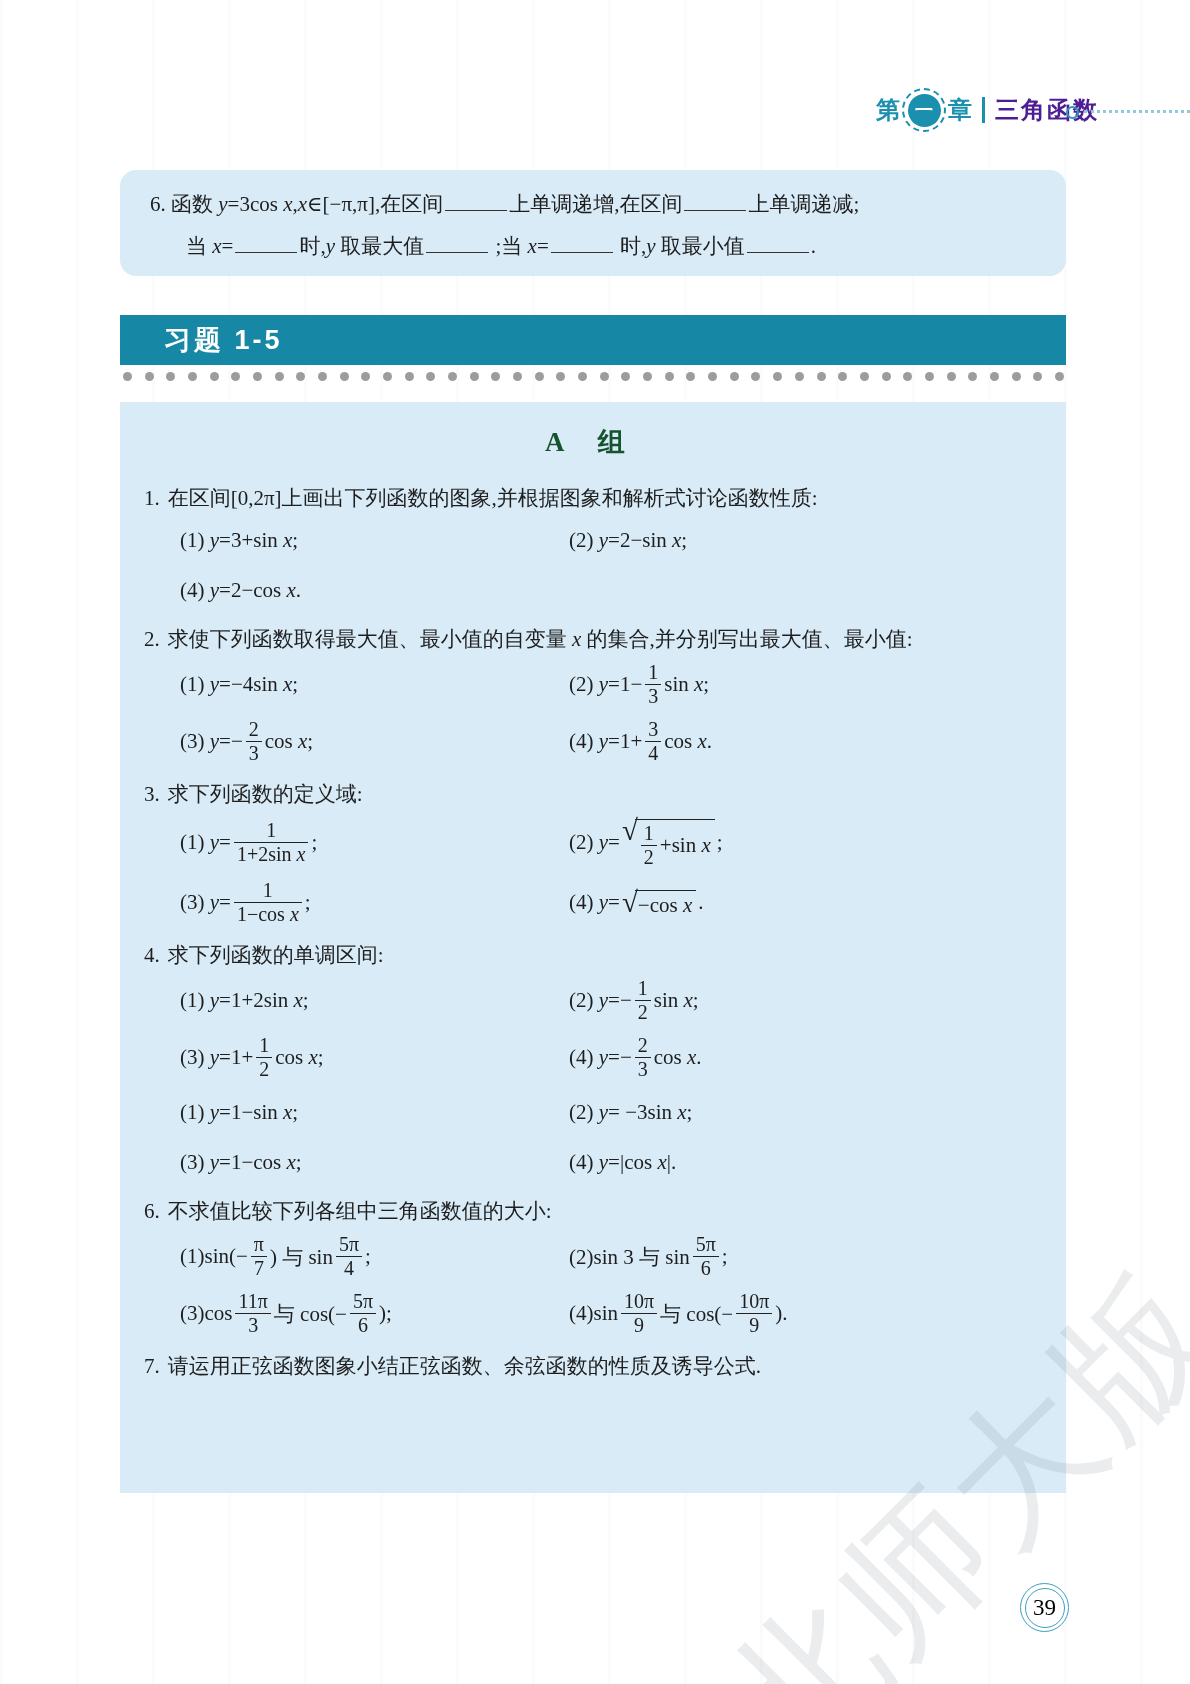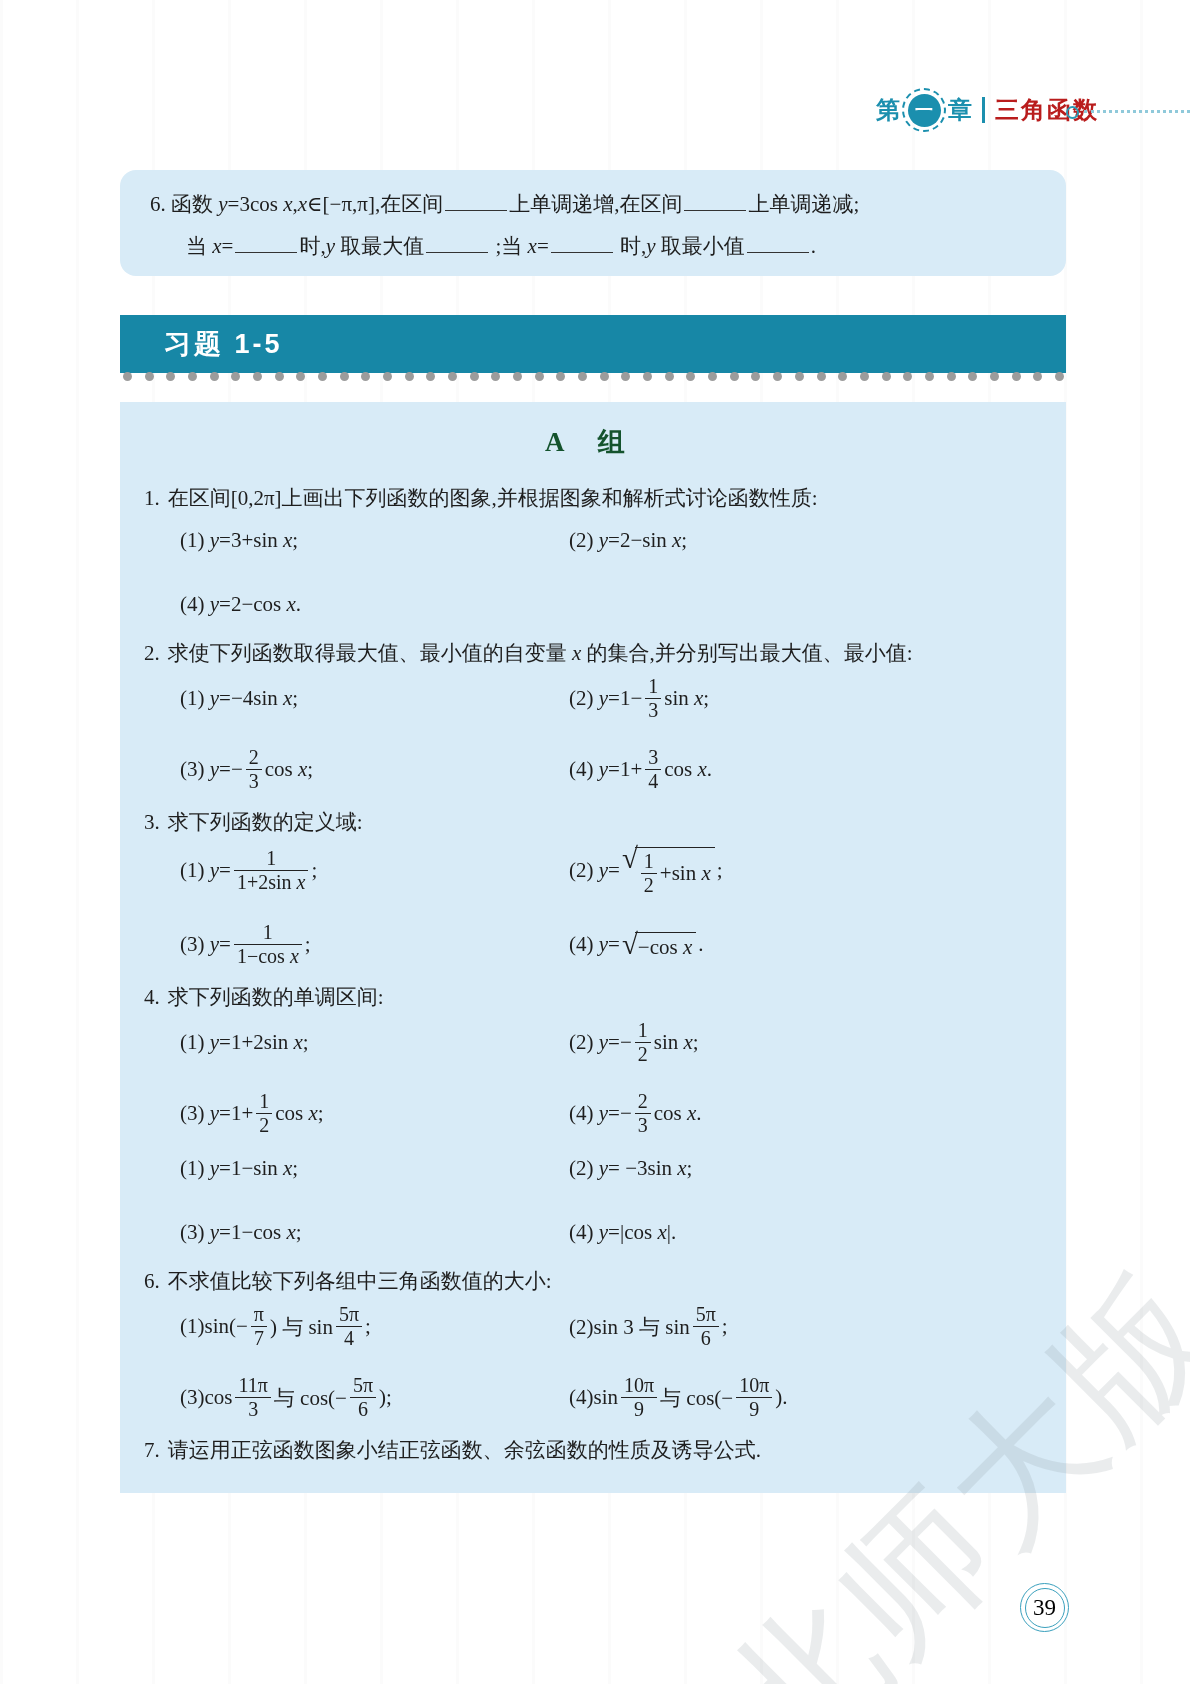--- a/index.html
+++ b/index.html
@@ -17,52 +17,52 @@
 
   
   .chapter{position:absolute;top:88px;left:876px;height:44px;display:flex;align-items:center;
     font-family:"Liberation Sans","DejaVu Sans",sans-serif;font-weight:bold;}
   .chapter .zh{font-size:24px;color:#1b8fae;}
   .badge-ring{width:40px;height:40px;border:2px dashed #1b8fae;border-radius:50%;
     display:flex;align-items:center;justify-content:center;margin:0 2px;}
   .badge{width:33px;height:33px;border-radius:50%;background:#1b8fae;color:#fff;
     display:flex;align-items:center;justify-content:center;font-size:18px;}
   .chapter .vsep{width:3px;height:26px;background:#1b8fae;margin:0 10px;}
-  .chapter .title{font-size:24px;color:#b91c1c;letter-spacing:2px;}
+  .chapter .title{font-size:24px;color:#4c1d95;letter-spacing:2px;}
   .head-dot-circle{position:absolute;top:106px;left:1066px;width:9px;height:9px;
     border:2.5px solid #2a9ab5;border-radius:50%;}
   .head-dotline{position:absolute;top:110px;left:1084px;right:0;border-top:3px dotted #8fc9da;}
 
   
   .q6-box{position:absolute;left:120px;top:170px;width:946px;height:106px;
     background:#d8ebf7;border-radius:16px;box-sizing:border-box;
     padding:13px 20px 0 30px;font-size:21px;}
   .q6-line{line-height:42px;white-space:nowrap;}
   .q6-line.indent{padding-left:36px;}
   .blank{display:inline-block;width:62px;border-bottom:1.6px solid #333;height:1.05em;
     vertical-align:baseline;margin:0 2px;}
 
   
-  .exercise-bar{position:absolute;left:120px;top:315px;width:946px;height:58px;
+  .exercise-bar{position:absolute;left:120px;top:315px;width:946px;height:50px;
     background:#1787a6;color:#fff;display:flex;align-items:center;
     padding-left:44px;box-sizing:border-box;
     font-family:"Liberation Sans","DejaVu Sans",sans-serif;font-weight:bold;
     font-size:27px;letter-spacing:3px;}
   .dots-row{position:absolute;left:123px;top:372px;width:941px;display:flex;justify-content:space-between;}
   .dots-row .dot{width:9px;height:9px;border-radius:50%;background:#9c9c9c;}
 
   
   .group-box{position:absolute;left:120px;top:402px;width:946px;height:1091px;
     background:#d8ebf7;box-sizing:border-box;padding:12px 26px 0 24px;overflow:hidden;}
   .group-title{text-align:center;font-weight:bold;font-size:27px;letter-spacing:14px;
     margin:10px 0 18px 0;color:#14532d;}
   .problem{font-size:21px;margin-bottom:7px;}
   .stem{line-height:40px;}
   .pnum{display:inline-block;margin-right:8px;}
-  .parts{display:grid;grid-template-columns:389px 1fr;padding-left:36px;row-gap:20px;}
+  .parts{display:grid;grid-template-columns:389px 1fr;padding-left:36px;row-gap:6px;}
   .part{white-space:nowrap;display:flex;align-items:center;min-height:40px;padding:2px 0;}
   .part > span{display:inline-block;}
 
   
   i{font-style:italic;}
   .frac{display:inline-flex;flex-direction:column;text-align:center;vertical-align:middle;
     margin:0 3px;line-height:1.15;font-size:20px;}
   .frac .num{border-bottom:1.6px solid #222;padding:0 3px;display:block;}
   .frac .den{padding:0 3px;display:block;}
   .sqrt{display:inline-flex;vertical-align:middle;margin:0 2px;}

